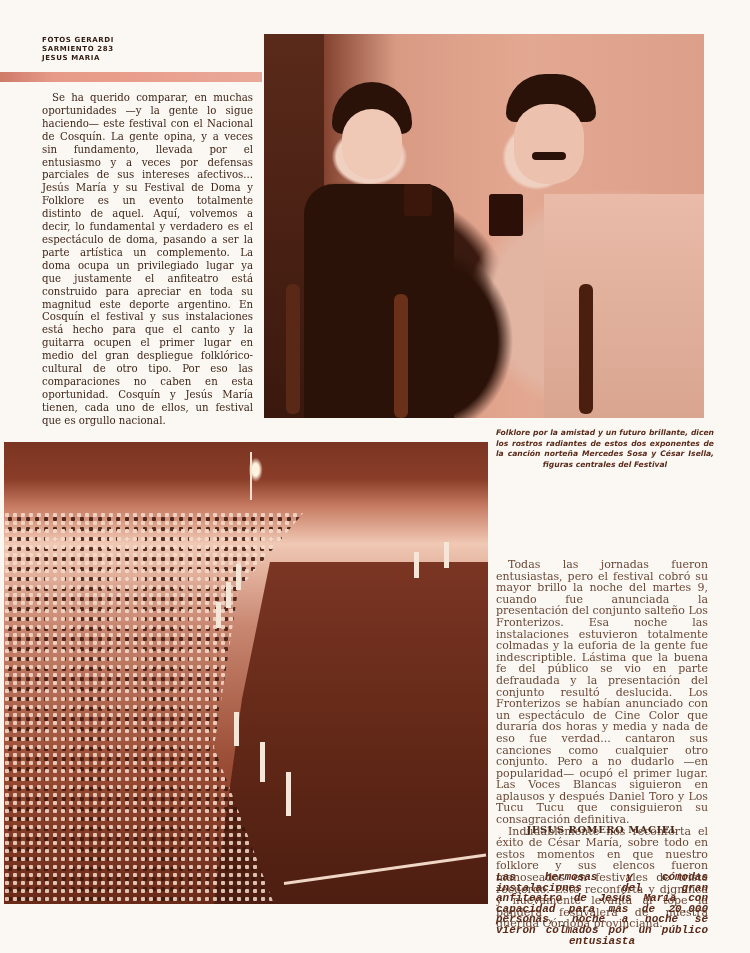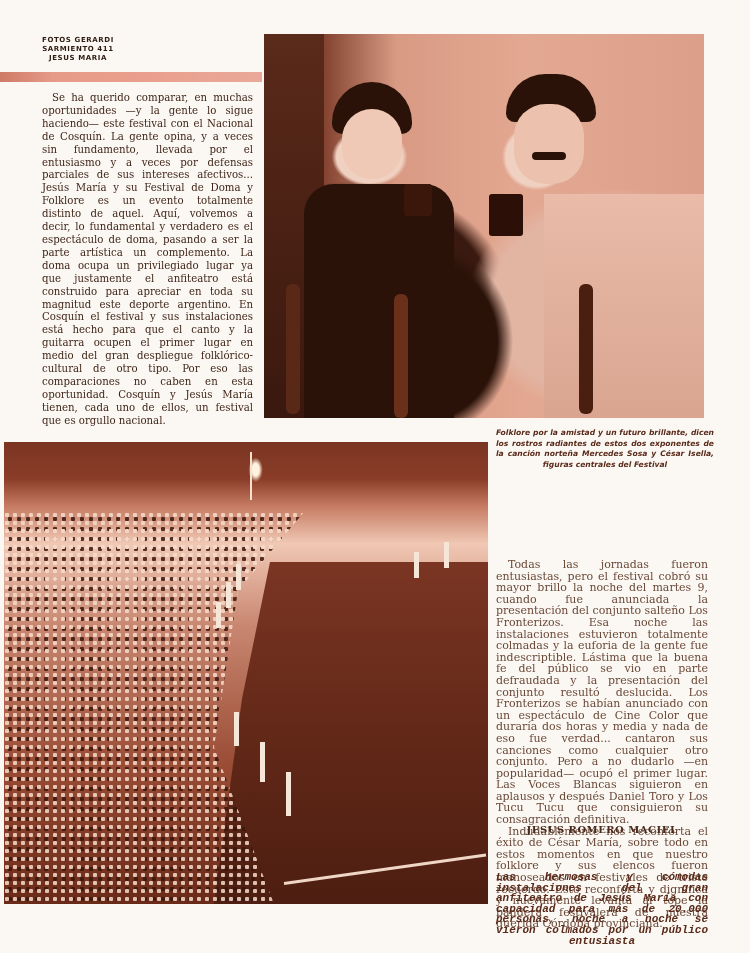--- a/index.html
+++ b/index.html
@@ -7,21 +7,21 @@
     width:750px; height:953px; position:relative; overflow:hidden;
     background:#fbf8f3;
     font-family:"DejaVu Serif", serif;
     color:#3a2418;
   }
   .credit {
     position:absolute; left:42px; top:36px;
     font-family:"DejaVu Sans", sans-serif; font-weight:bold;
     font-size:7px; line-height:9px; letter-spacing:0.6px; color:#2e1b12;
   }
-  .credit div { white-space:nowrap;text-align:center; }
+  .credit div { white-space:nowrap; }
   .bar {
     position:absolute; left:0; top:72px; width:262px; height:10px;
     background:linear-gradient(90deg,#c96d58 0%,#e48f7c 20%,#e89683 60%,#e7a08f 100%);
     opacity:0.9;
   }
   .col-left {
     position:absolute; left:42px; top:92px; width:211px;
     font-size:10.2px; line-height:12.9px; text-align:justify; color:#40261a;
   }
   .col-left p { margin:0; text-indent:0; }
@@ -100,21 +100,21 @@
     font-family:Liberation Mono, monospace; font-style:italic; font-weight:bold;
     font-size:11px; line-height:10.6px; text-align:justify; color:#5a2a1a;
     text-align-last:center;
   }
 </style>
 </head>
 <body>
 
 <div class="credit">
   <div>FOTOS GERARDI</div>
-  <div>SARMIENTO 411</div>
+  <div>SARMIENTO 283</div>
   <div>JESUS MARIA</div>
 </div>
 
 <div class="bar"></div>
 
 <div class="col-left">
   <p class="indent">Se ha querido comparar, en muchas oportunidades —y la gente lo sigue haciendo— este festival con el Nacional de Cosquín. La gente opina, y a veces sin fundamento, llevada por el entusiasmo y a veces por defensas parciales de sus intereses afectivos... Jesús María y su Festival de Doma y Folklore es un evento totalmente distinto de aquel. Aquí, volvemos a decir, lo fundamental y verdadero es el espectáculo de doma, pasando a ser la parte artística un complemento. La doma ocupa un privilegiado lugar ya que justamente el anfiteatro está construido para apreciar en toda su magnitud este deporte argentino. En Cosquín el festival y sus instalaciones está hecho para que el canto y la guitarra ocupen el primer lugar en medio del gran despliegue folklórico-cultural de otro tipo. Por eso las comparaciones no caben en esta oportunidad. Cosquín y Jesús María tienen, cada uno de ellos, un festival que es orgullo nacional.</p>
 </div>
 
 <div class="photo photo-toast">

